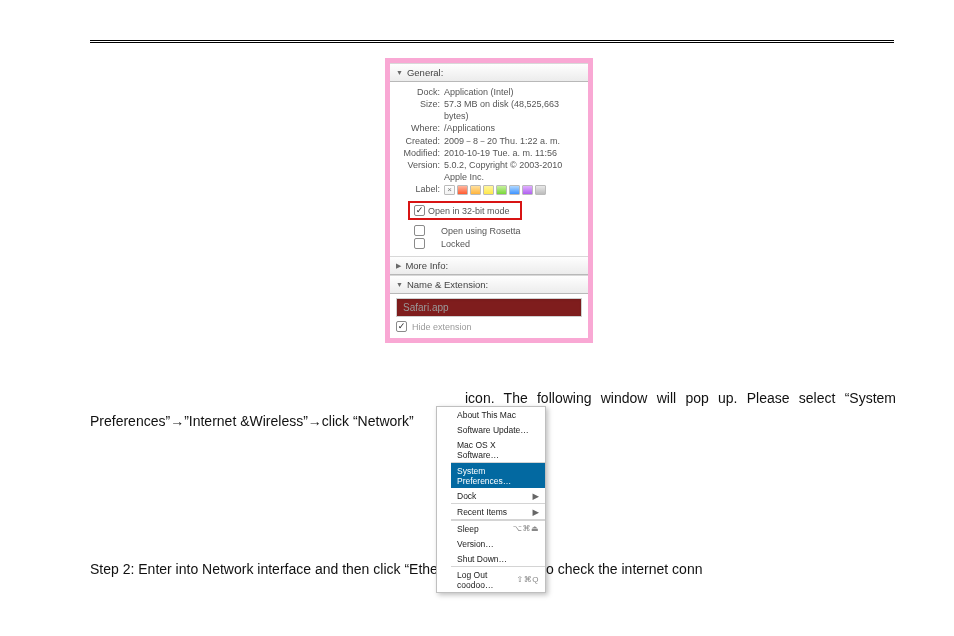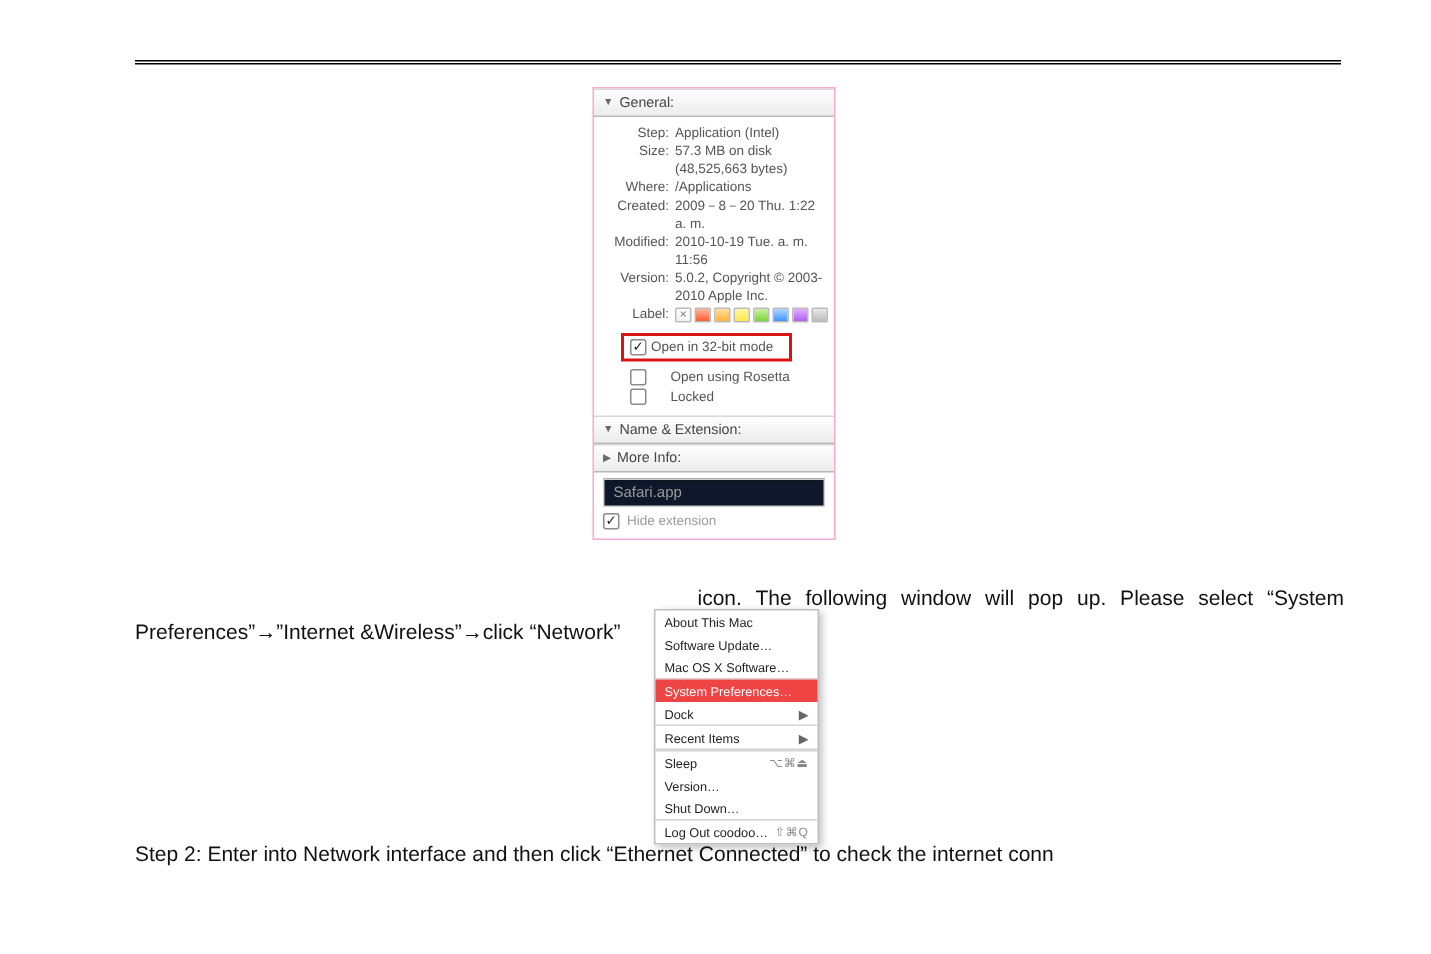--- a/index.html
+++ b/index.html
@@ -16,23 +16,23 @@
       left: 90px;
       right: 60px;
       height: 3px;
       border-top: 1px solid #000;
       border-bottom: 1px solid #000;
     }
     
     .info-panel {
       position: absolute;
       top: 58px;
-      left: 395px;
-      width: 162px;
-      border: 1px solid #f9a8d4;
+      left: 385px;
+      width: 208px;
+      border: 5px solid #f9a8d4;
       font-size: 9px;
       color: #555;
       background: #fff;
     }
     .section-header {
       background: linear-gradient(#fefefe,#ececec);
       border-top: 1px solid #d8d8d8;
       border-bottom: 1px solid #b8b8b8;
       padding: 3px 6px;
       font-size: 9.5px;
@@ -57,56 +57,57 @@
     .sw-b{background:linear-gradient(#b0d8ff,#3f94ff);} .sw-p{background:linear-gradient(#e0b0ff,#b060f0);}
     .sw-gy{background:linear-gradient(#e8e8e8,#bcbcbc);}
     .chk-row { display:flex; align-items:center; gap:16px; padding:1px 0 1px 18px; }
     .chk {
       width:11px;height:11px;border:1px solid #8a8a8a;border-radius:2px;background:#fff;
       display:flex;align-items:center;justify-content:center;font-size:9px;line-height:1;color:#222;
     }
     .chk.on::after{content:"✓";}
     .redbox{border:2px solid #d81414;padding:2px 10px 2px 4px;margin:6px 0 4px 12px;display:inline-flex;align-items:center;gap:3px;}
     .name-field{
-      margin:4px 6px 2px 6px;padding:3px 6px;border:1px solid #cfcfcf;background:#0f172a;
+      margin:4px 6px 2px 6px;padding:3px 6px;border:1px solid #cfcfcf;background:#7f1d1d;
       box-shadow:inset 0 1px 2px rgba(0,0,0,.12);color:#9a9a9a;font-size:10px;
     }
     .hide-ext{display:flex;align-items:center;gap:5px;margin:4px 6px 6px 6px;color:#9a9a9a;}
     
     .body-text{
       position:absolute;font-family:Arial,sans-serif;font-size:14px;color:#111;
     }
     #t1{top:375px;left:465px;right:58px;text-align:justify;text-align-last:justify;margin-top:15px;}
     #t2{top:413px;left:90px;}
     #t3{top:561px;left:90px;}
     
     .apple-menu{
       position:absolute;top:406px;left:436px;width:110px;font-size:8.5px;color:#222;
       border:1px solid #bfbfbf;background:#fff;
       box-shadow:2px 2px 5px rgba(0,0,0,.25);
+      padding-left:14px;
     }
     .apple-menu .mi{padding:2.5px 6px;display:flex;justify-content:space-between;align-items:center;}
     .apple-menu .sep{height:1px;background:#d4d4d4;margin:0;}
-    .apple-menu .mi.hl{background:#ef4444;color:#fff;}
+    .apple-menu .mi.hl{background:#0369a1;color:#fff;}
     .apple-menu .sc{color:#888;font-size:8px;letter-spacing:.5px;}
     .apple-menu .sub{color:#666;font-size:8.5px;}
   </style>
 </head>
 <body>
 
 <div class="hr-double"></div>
 
 <div class="info-panel">
   <div class="section-header">
     <span class="tri">▼</span>
     <span>General:</span>
   </div>
   <div class="kv-block">
     <div class="kv">
-        <span class="k">Step:</span>
+        <span class="k">Dock:</span>
         <span class="v">Application (Intel)</span>
       </div>
     <div class="kv">
         <span class="k">Size:</span>
         <span class="v">57.3 MB on disk (48,525,663 bytes)</span>
       </div>
     <div class="kv">
         <span class="k">Where:</span>
         <span class="v">/Applications</span>
       </div>
@@ -145,27 +146,27 @@
       <span class="chk"></span>
       <span>Open using Rosetta</span>
     </div>
     <div class="chk-row">
       <span class="chk"></span>
       <span>Locked</span>
     </div>
   </div>
 
   <div class="section-header">
+    <span class="tri">▶</span>
+    <span>More Info:</span>
+  </div>
+
+  <div class="section-header">
     <span class="tri">▼</span>
     <span>Name &amp; Extension:</span>
-  </div>
-
-  <div class="section-header">
-    <span class="tri">▶</span>
-    <span>More Info:</span>
   </div>
   <div class="name-field">Safari.app</div>
   <div class="hide-ext">
     <span class="chk on"></span>
     <span>Hide extension</span>
   </div>
 </div>
 
 <div id="t1" class="body-text">icon. The following window will pop up. Please select “System</div>
 <div id="t2" class="body-text">Preferences”→”Internet &amp;Wireless”→click “Network”</div>

